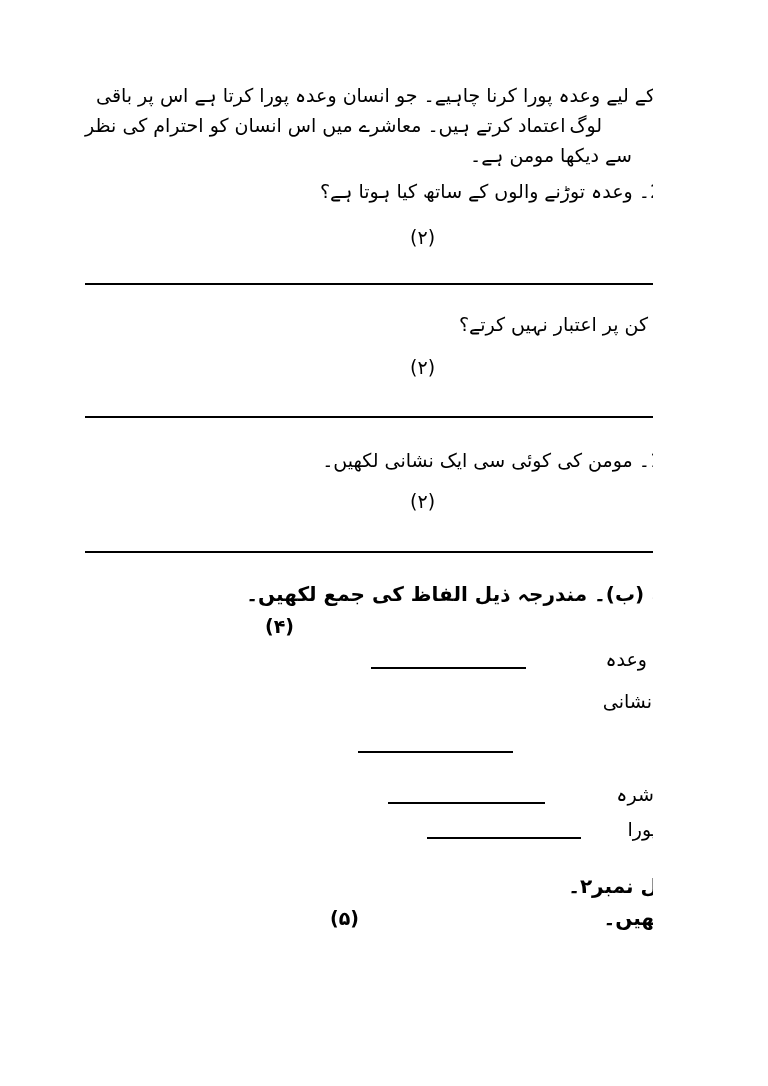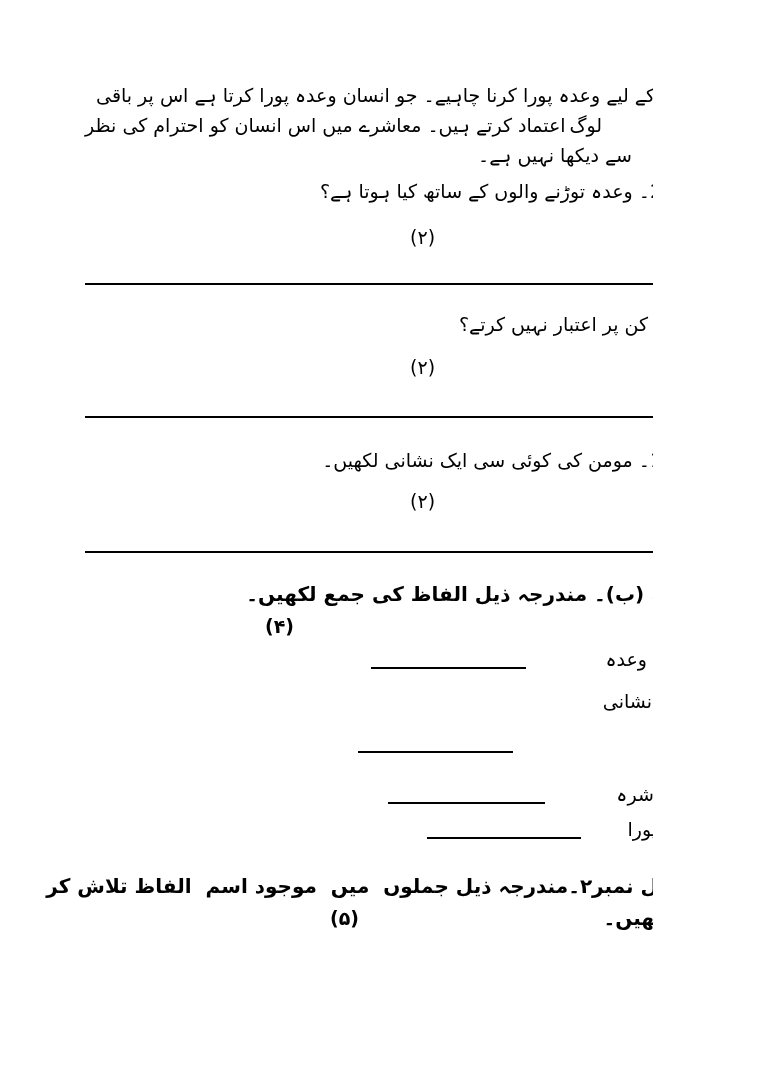--- a/index.html
+++ b/index.html
@@ -67,21 +67,21 @@
   <div class="content">
 
     <div class="row" style="top:82px;"><span>کرنے کے لیے وعدہ پورا کرنا چاہیے۔ جو انسان وعدہ پورا کرتا ہے اس پر باقی</span></div>
 
     <div class="row flexrow" style="top:112px; padding-right:95px; box-sizing:border-box;">
       <span style="align-self:flex-start;">لوگ</span>
       <span class="spacer" style="width:88px;"></span>
       <span style="align-self:flex-start;">اعتماد کرتے ہیں۔ معاشرے میں اس انسان کو احترام کی نظر</span>
     </div>
 
-    <div class="row" style="top:142px; padding-left:0; padding-right:65px; box-sizing:border-box;"><span>سے دیکھا نہیں ہے۔</span></div>
+    <div class="row" style="top:142px; padding-left:0; padding-right:65px; box-sizing:border-box;"><span>سے دیکھا مومن ہے۔</span></div>
 
     <div class="row" style="top:178px; padding-right:35px; box-sizing:border-box;"><span>2۔ وعدہ توڑنے والوں کے ساتھ کیا ہوتا ہے؟</span></div>
     <span class="marks" style="top:226px; left:325px;">(۲)</span>
     <div class="divider" style="top:283px;"></div>
 
     <div class="row" style="top:311px;"><span>۲لوگ کن پر اعتبار نہیں کرتے؟</span></div>
     <span class="marks" style="top:356px; left:325px;">(۲)</span>
     <div class="divider" style="top:416px;"></div>
 
     <div class="row" style="top:447px; padding-right:35px; box-sizing:border-box;"><span>1۔  مومن کی کوئی سی ایک نشانی لکھیں۔</span></div>
@@ -109,19 +109,18 @@
 
     <div class="row flexrow" style="top:816px; padding-right:40px; box-sizing:border-box;">
       <span>پورا</span>
       <span class="spacer" style="width:46px;"></span>
       <div class="blank" style="width:154px;"></div>
     </div>
 
     <div class="row flexrow bold" style="top:872px;">
       <span style="align-self:flex-start;">سوال نمبر۲۔</span>
       <span class="spacer" style="width:58px;"></span>
-      <span class="pre" style="align-self:flex-start;">مندرجہ ذیل جملوں  میں  موجود اسم  الفاظ تلاش کر</span>
     </div>
     <div class="row bold" style="top:904px;"><span>کےلکھیں۔</span></div>
     <span class="marks bold" style="top:907px; left:245px;">(۵)</span>
 
   </div>
 </div>
 
 </body></html>

